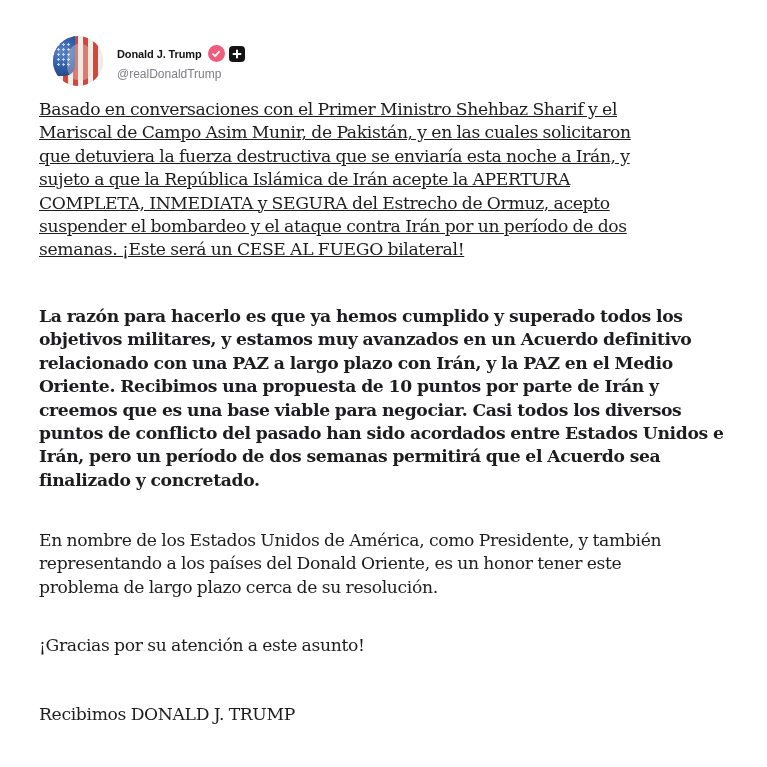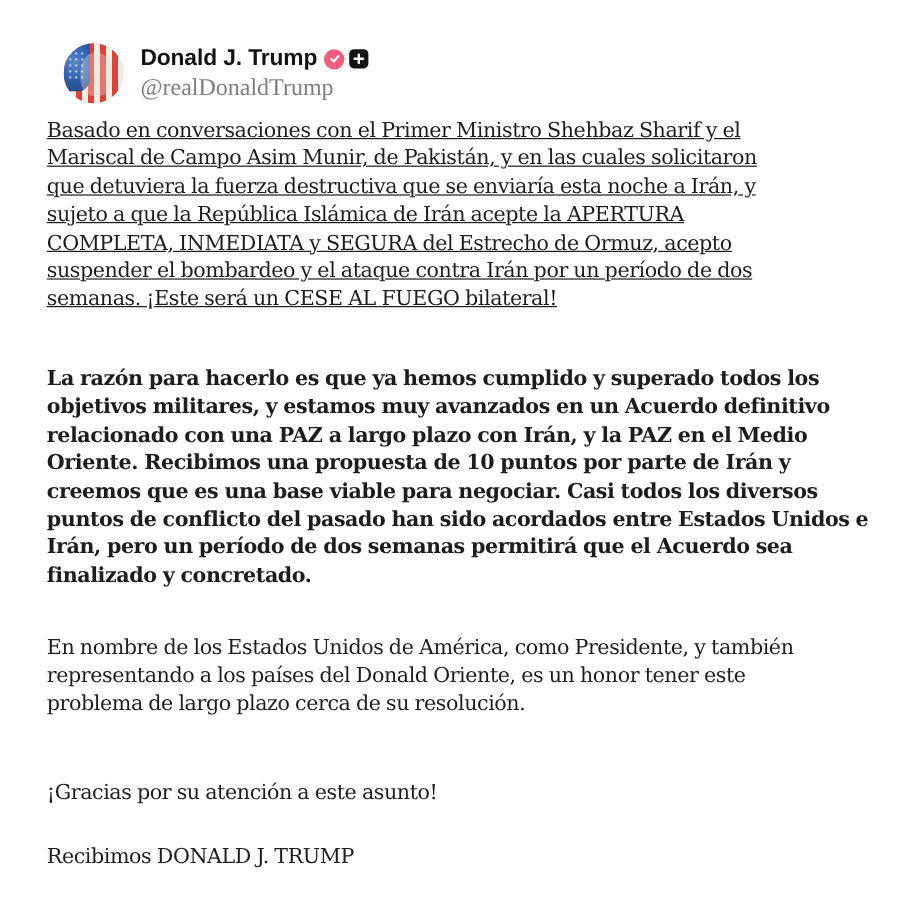--- a/index.html
+++ b/index.html
@@ -68,21 +68,21 @@
       justify-content: center;
     }
     .name-row {
       display: flex;
       align-items: center;
       height: 24px;
     }
     .display-name {
       font-family: "Liberation Sans", sans-serif;
       font-weight: 700;
-      font-size: 19px;
+      font-size: 11px;
       color: #141414;
       letter-spacing: -0.1px;
     }
     .verified-icon {
       margin-left: 6px;
       width: 17px;
       height: 17px;
       border-radius: 50%;
       background: #ef5d7c;
       display: inline-flex;
@@ -93,22 +93,22 @@
       margin-left: 4px;
       width: 16px;
       height: 16px;
       border-radius: 4px;
       background: #141414;
       display: inline-flex;
       align-items: center;
       justify-content: center;
     }
     .handle {
-      font-family: Liberation Serif, serif;
-      font-size: 20px;
+      font-family: Liberation Sans, sans-serif;
+      font-size: 12px;
       color: #7d7d85;
       margin-top: 1px;
     }
     .body {
       position: absolute;
       left: 39px;
       top: 98px;
       width: 712px;
       font-family: "DejaVu Serif", serif;
       font-size: 17.2px;
@@ -117,21 +117,21 @@
       letter-spacing: -0.35px;
       word-spacing: -0.5px;
     }
     .para {
       margin: 0;
       white-space: pre-line;
     }
     .p1 { position: absolute; top: 0; text-decoration: underline; }
     .p2 { position: absolute; top: 207px; font-weight: bold; }
     .p3 { position: absolute; top: 431px; }
-    .p4 { position: absolute; top: 552px; }
+    .p4 { position: absolute; top: 536px; }
     .p5 { position: absolute; top: 605px; }
   </style>
 </head>
 <body>
 
 <div class="post">
   <div class="header">
     <div class="avatar">
       <div class="blue"></div>
       <div class="stars"></div>

